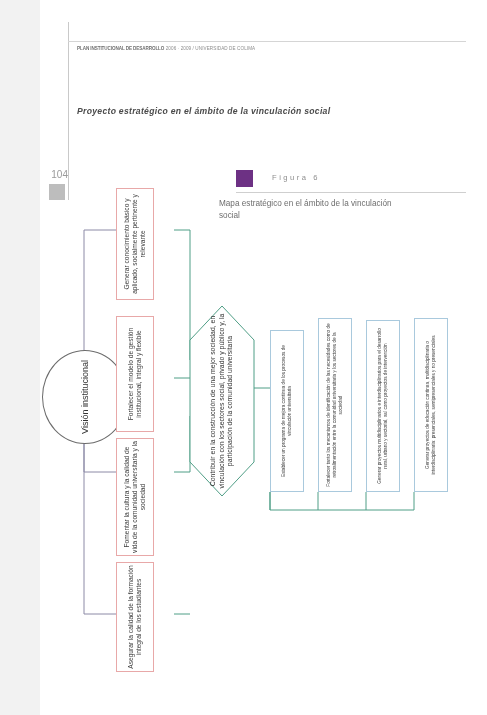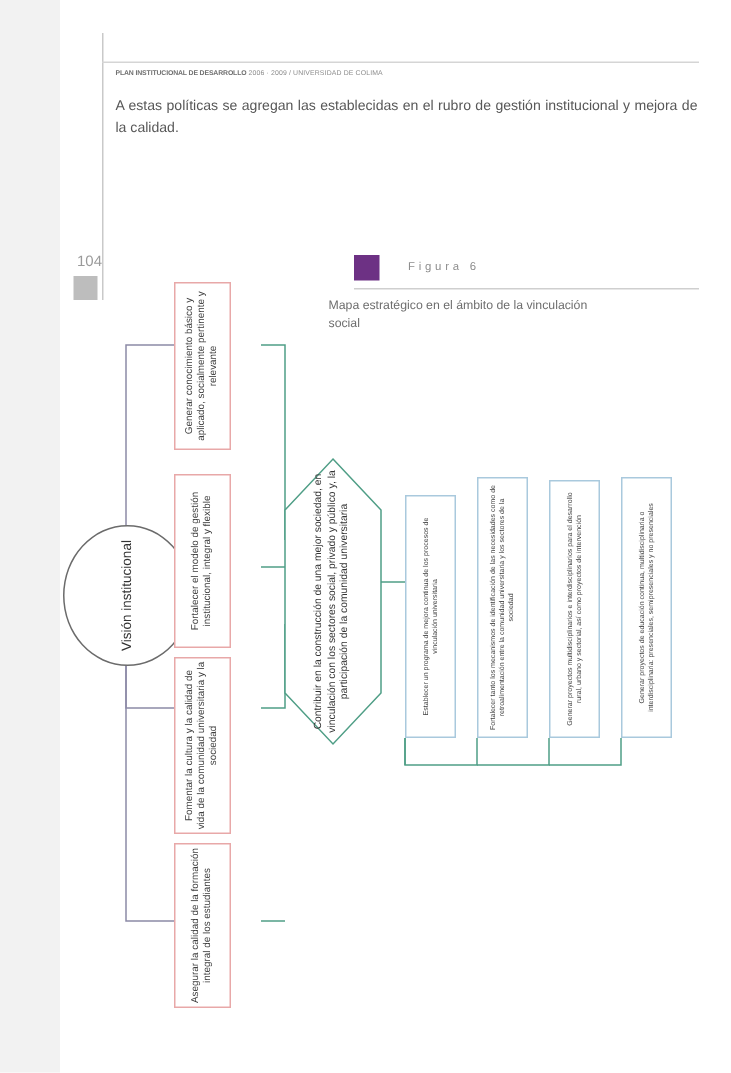--- a/index.html
+++ b/index.html
@@ -119,22 +119,22 @@
 
   <div class="margin-band"></div>
   <div class="margin-rule"></div>
   <div class="head-rule"></div>
 
   <div class="running-head">
     <b>PLAN INSTITUCIONAL DE DESARROLLO</b>
     <span>2006 · 2009 / UNIVERSIDAD DE COLIMA</span>
   </div>
 
-  <div class="para" id="para1">A estas políticas se agregan las establecidas en el rubro de gestión institucional y mejora de la calidad.</div>
-
+
+  <div class="subtitle">Proyecto estratégico en el ámbito de la vinculación social</div>
 
 
   <div class="folio">104</div>
   <div class="folio-square"></div>
 
   <div class="fig-swatch"></div>
   <div class="fig-label">Figura 6</div>
   <div class="fig-rule"></div>
   <div class="fig-caption">Mapa estratégico en el ámbito de la vinculación social</div>
 

